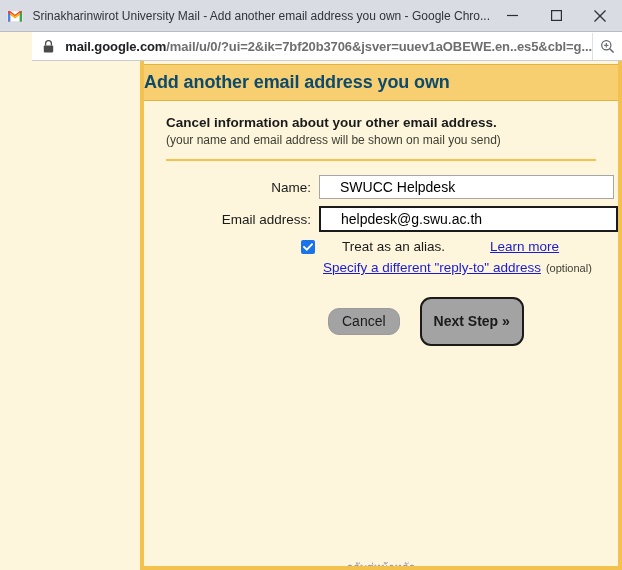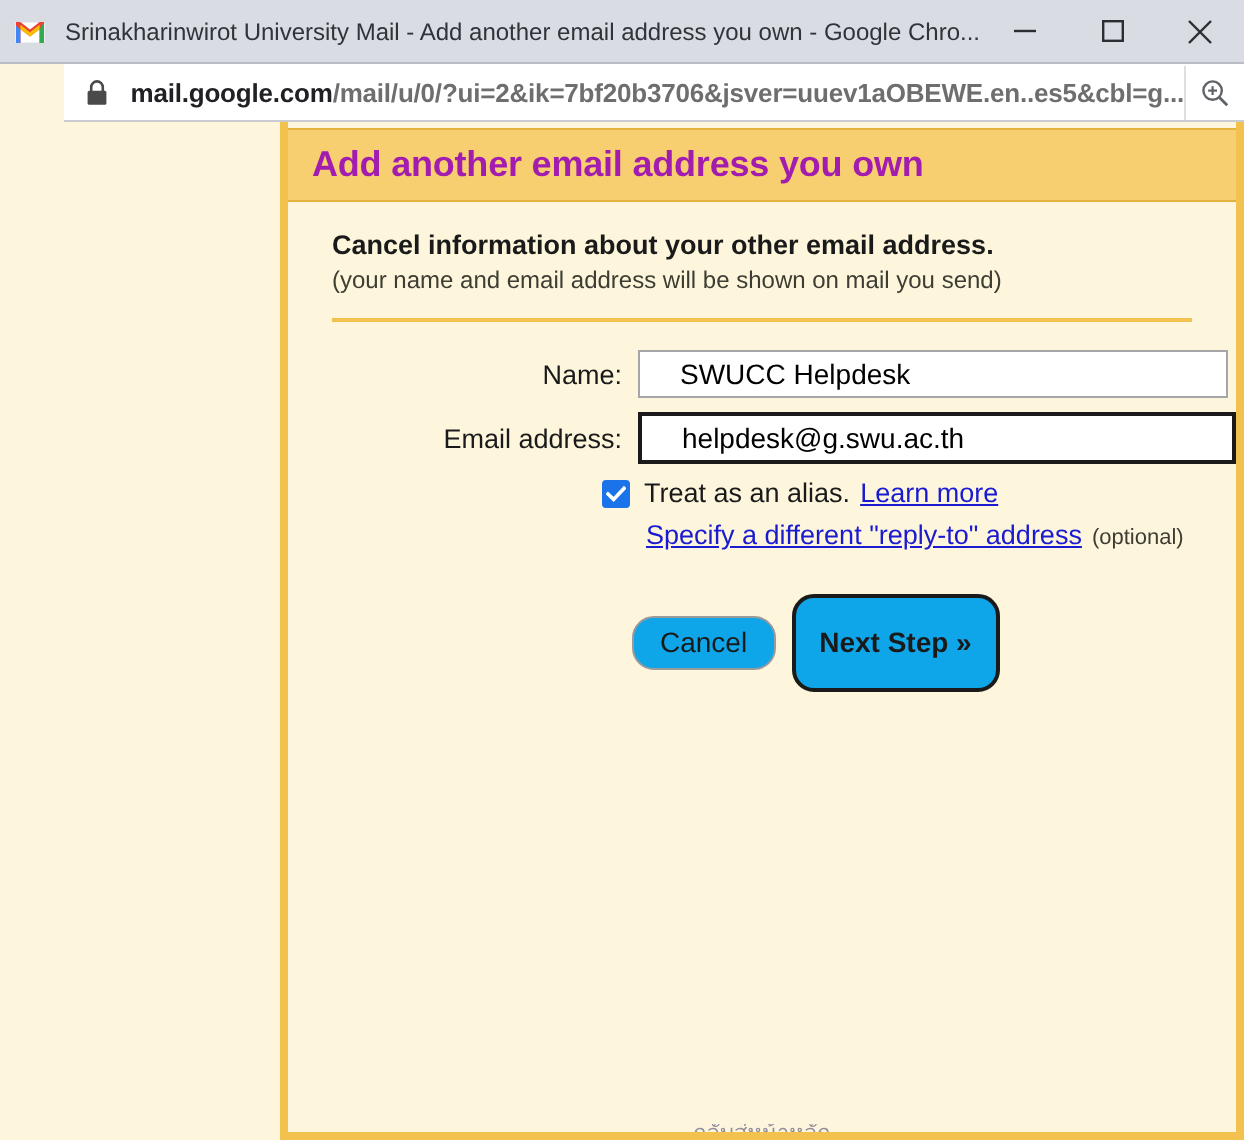--- a/index.html
+++ b/index.html
@@ -107,22 +107,21 @@
     border-top: 1px solid #e3b33c;
     border-bottom: 1px solid #e3b33c;
     height: 37px;
     display: flex;
     align-items: center;
     margin: 3px 0 0 0;
   }
   .banner-title {
     font-size: 18px;
     font-weight: bold;
-    color: #a21caf;
-    padding-left: 12px;
+    color: #0c4a6e;
     letter-spacing: -0.1px;
   }
 
   .section-head {
     padding: 14px 0 0 22px;
   }
   .section-title {
     font-size: 13.5px;
     font-weight: bold;
     color: #1a1a1a;
@@ -172,20 +171,21 @@
     border: 2px solid #1a1a1a;
     height: 26px;
     width: 299px;
   }
 
   .check-row {
     display: flex;
     align-items: center;
     margin-top: 7px;
     margin-left: 157px;
+    gap: 20px;
   }
   .checkbox {
     width: 14px; height: 14px;
     flex: 0 0 14px;
     background: #1a73e8;
     border-radius: 2px;
     position: relative;
     margin-right: 7px;
   }
   .checkbox svg { position: absolute; top: 2px; left: 2px; }
@@ -214,27 +214,28 @@
   .button-row {
     margin-top: 22px;
     margin-left: 172px;
     display: flex;
     align-items: center;
     gap: 8px;
   }
   .btn {
     font-family: "Liberation Sans", sans-serif;
     font-size: 14px;
-    background: #0ea5e9;
+    background: #a3a3a3;
     border: 1px solid #9a9a9a;
     border-radius: 11px;
     padding: 4px 13px;
     color: #1a1a1a;
     cursor: pointer;
     line-height: 17px;
+    margin-left: 12px;
   }
   .btn.primary {
     font-weight: bold;
     border: 2px solid #1a1a1a;
     padding: 14px 12px;
   }
 
   .bottom-sliver {
     position: absolute;
     left: 0; right: 0; bottom: 0;

